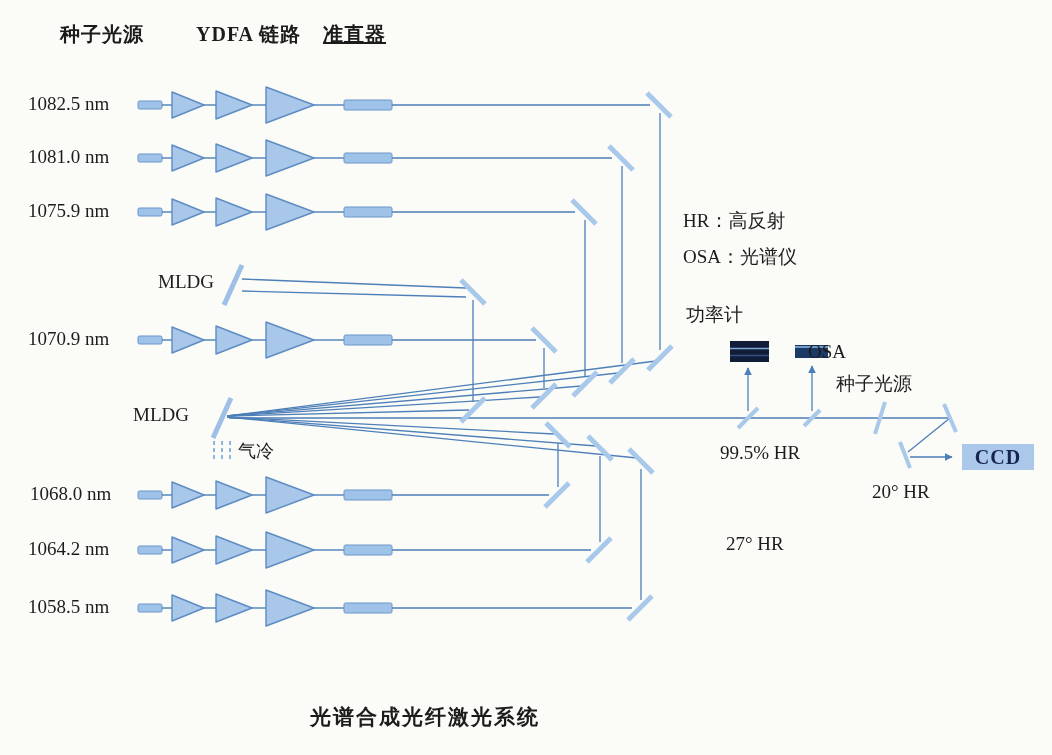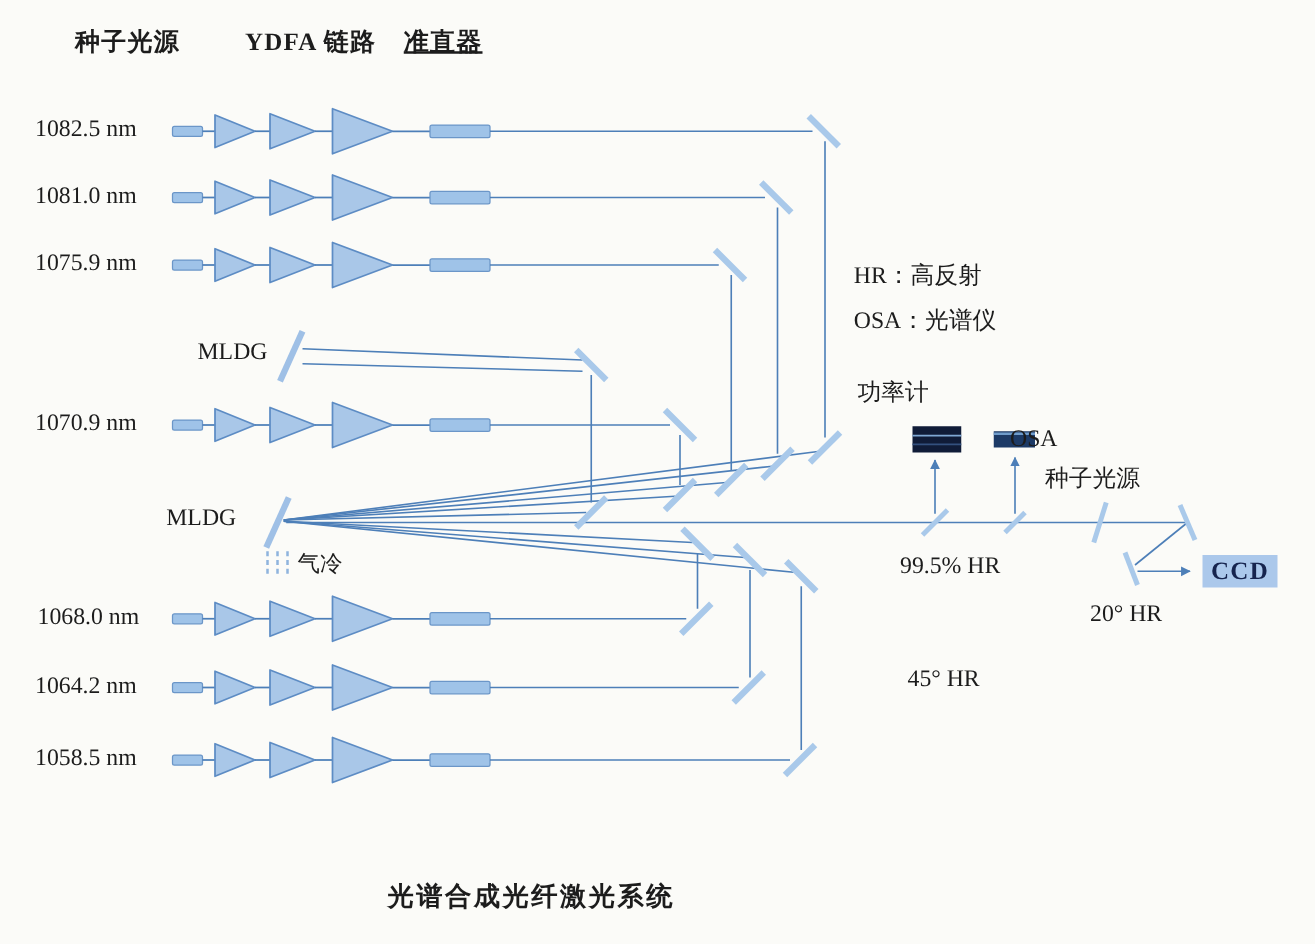--- a/index.html
+++ b/index.html
@@ -20,21 +20,21 @@
   .legend{font-size:19px;}
   .fiber{stroke:#4d7fb8;stroke-width:1.4;fill:none;}
   .beam{stroke:#4d7fb8;stroke-width:1.3;fill:none;}
   .amp{fill:#a9c7e8;stroke:#5d8cc4;stroke-width:1.4;stroke-linejoin:round;}
   .comp-rect{fill:#9fc3e8;stroke:#6b96c8;stroke-width:1;}
   .mirror{stroke:#a9c9ea;stroke-width:5;stroke-linecap:butt;fill:none;}
   .mirror-thin{stroke:#a9c9ea;stroke-width:4;stroke-linecap:butt;fill:none;}
   .mldg-seg{stroke:#9fc0e6;stroke-width:5;stroke-linecap:butt;fill:none;}
   .cool{stroke:#8fb4dd;stroke-width:2;stroke-dasharray:4 3;fill:none;}
   .ccd-box{
-    position:absolute;left:962px;top:444px;width:60px;height:26px;
+    position:absolute;left:962px;top:444px;width:72px;height:26px;
     background:#abc8eb;color:#16244e;font-weight:700;font-size:20px;
     display:flex;align-items:center;justify-content:center;letter-spacing:1px;
   }
 </style>
 </head>
 <body>
 
 <div id="stage">
 
   <svg width="1052" height="755" viewBox="0 0 1052 755">
@@ -184,19 +184,19 @@
   <div class="lbl" style="left:238px;top:439px;font-size:18px;">气冷</div>
 
   <div class="lbl legend" style="left:683px;top:209px;">HR：高反射</div>
   <div class="lbl legend" style="left:683px;top:245px;">OSA：光谱仪</div>
 
   <div class="lbl" style="left:686px;top:303px;">功率计</div>
   <div class="lbl" style="left:796px;top:340px;margin-left:12px;">OSA</div>
   <div class="lbl" style="left:836px;top:372px;">种子光源</div>
   <div class="lbl" style="left:720px;top:441px;">99.5% HR</div>
   <div class="lbl" style="left:872px;top:480px;">20° HR</div>
-  <div class="lbl" style="left:726px;top:532px;">45° HR</div>
+  <div class="lbl" style="left:726px;top:532px;">27° HR</div>
 
   <div class="ccd-box">CCD</div>
 
   <div class="lbl cap" style="top:705px;">光谱合成光纤激光系统</div>
 
 </div>
 
 </body></html>

